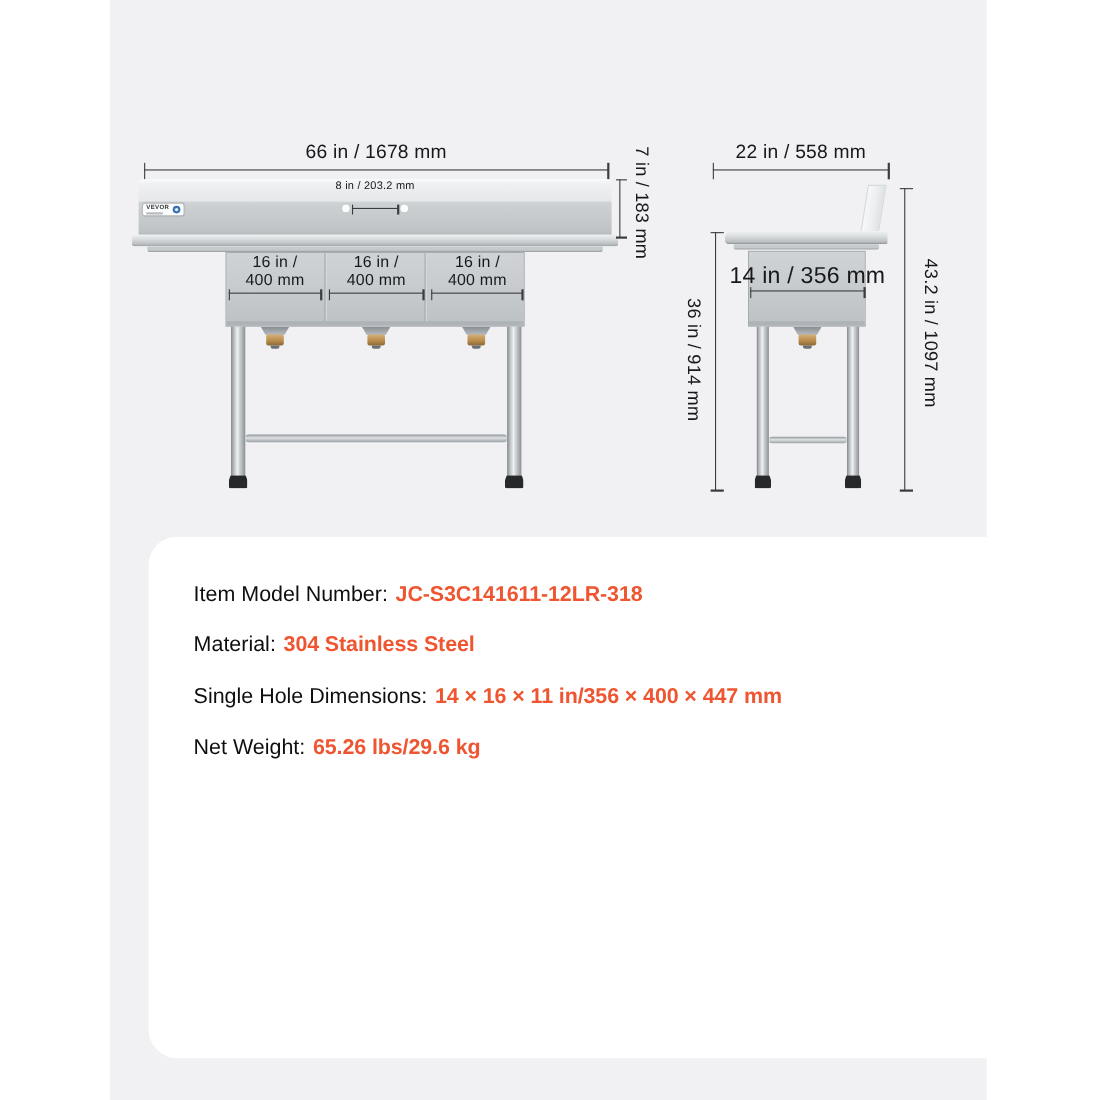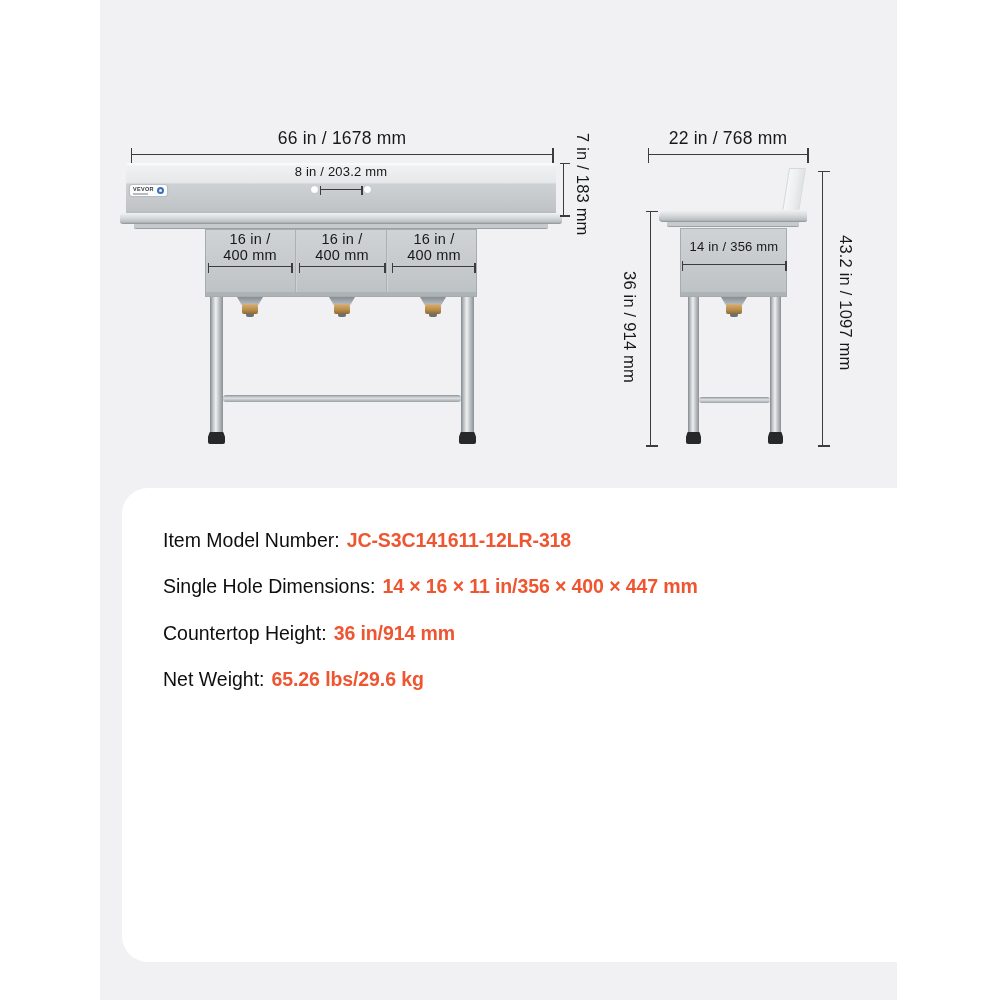--- a/index.html
+++ b/index.html
@@ -23,21 +23,21 @@
   .dim-h::before{left:-0.5px;}
   .dim-h::after{right:-0.5px;}
   .dim-v{position:absolute;width:0;border-left:1.5px solid var(--dim-line);--tick:12px;}
   .dim-v::before,.dim-v::after{content:"";position:absolute;height:1.5px;width:var(--tick);
     background:var(--dim-line);left:calc(var(--tick) / -2 + 0.75px);}
   .dim-v::before{top:-0.5px;}
   .dim-v::after{bottom:-0.5px;}
   .dim-text{position:absolute;color:var(--dim-text);font-size:16.5px;white-space:nowrap;letter-spacing:.2px;}
   .dim-text.ctr{transform:translateX(-50%);}
   .dim-text.vert{writing-mode:vertical-rl;}
-  .dim-text.sm{font-size:13px;}
+  .dim-text.sm{font-size:21px;}
 
   
   .backsplash{background:linear-gradient(180deg,#fbfcfc 0%,#eef0f1 8%,#e6e8ea 38%,#cdd1d3 42%,#c6cacd 70%,#bfc3c6 93%,#b0b5b8 100%);
     border-radius:3px 3px 0 0;}
   .lip{background:linear-gradient(180deg,#f0f2f3,#d9dcde 45%,#bec2c5 85%,#a9aeb2);
     border-radius:3px;border-bottom:1px solid #969ca0;}
   .underlip{background:#c6cacd;border-bottom:1px solid #9aa0a4;border-radius:0 0 2px 2px;}
   .bowlbox{background:linear-gradient(180deg,#cfd3d5,#c5c9cc 60%,#bcc1c4);border:1px solid #a6abaf;}
   .bowlbox::after{content:"";position:absolute;left:0;right:0;bottom:0;height:4px;background:#aeb3b7;}
   .divider{position:absolute;top:0;bottom:0;width:2px;background:linear-gradient(90deg,#9aa0a4,#dfe2e4);}
@@ -55,21 +55,21 @@
   .badge .wordmark{font-size:5.5px;font-weight:700;color:#33373b;letter-spacing:.3px;line-height:1;}
   .badge .subline{width:15px;height:1.5px;background:#b8bcc0;margin-top:1px;}
   .badge .logo-dot{width:7px;height:7px;border-radius:50%;background:var(--badge-blue);position:relative;}
   .badge .logo-dot::after{content:"";position:absolute;left:2px;top:2px;width:3px;height:3px;border-radius:50%;background:#e9eef5;}
 
   
   .side-bs{background:linear-gradient(90deg,#f6f7f8,#eceeef 55%,#dfe2e4);border:1px solid #d6d9db;
     transform-origin:top left;transform:skewX(-9deg);border-radius:1px;}
 
   
-  .card{position:absolute;left:122px;top:488px;width:821px;height:474px;background:var(--card-bg);
+  .card{position:absolute;left:135px;top:488px;width:821px;height:474px;background:var(--card-bg);
     border-radius:26px;padding:42px 30px 0 41px;}
   .spec-row{font-size:19.5px;line-height:20px;margin-bottom:26.4px;white-space:nowrap;}
   .spec-label{color:var(--spec-label);font-weight:500;margin-right:7px;}
   .spec-value{color:var(--accent);font-weight:700;letter-spacing:-0.1px;}
 </style>
 </head>
 <body>
 
 <div class="stage"></div>
 
@@ -81,21 +81,21 @@
   <div class="backsplash abs" style="left:126px;top:163px;width:430px;height:51px;"></div>
 
   <div class="badge abs" style="left:130px;top:185px;">
     <span>
       <span class="wordmark" style="display:block;">VEVOR</span>
       <span class="subline" style="display:block;"></span>
     </span>
     <span class="logo-dot"></span>
   </div>
 
-  <div class="dim-text ctr abs" style="left:341px;top:164px;font-size:13px;">8 in / 203.2 mm</div>
+  <div class="dim-text ctr abs" style="left:341px;top:164px;font-size:10px;">8 in / 203.2 mm</div>
   <div class="hole abs" style="left:311px;top:186px;"></div>
   <div class="hole abs" style="left:364px;top:186px;"></div>
   <div class="dim-h" style="left:320px;top:189px;width:42px;--tick:9px;"></div>
 
   <div class="lip abs" style="left:120px;top:213px;width:442px;height:11px;"></div>
   <div class="underlip abs" style="left:134px;top:224px;width:414px;height:5px;"></div>
 
   <div class="bowlbox abs" style="left:205px;top:229px;width:272px;height:68px;">
     <div class="divider" style="left:89px;"></div>
     <div class="divider" style="left:180px;"></div>
@@ -133,21 +133,21 @@
   <div class="drain-flange abs" style="left:329px;top:297px;width:26px;height:8px;"></div>
   <div class="drain-nut abs" style="left:334px;top:304px;width:16px;height:10px;"></div>
   <div class="drain-tip abs" style="left:338px;top:314px;width:8px;height:3px;"></div>
   <div class="drain-flange abs" style="left:420px;top:297px;width:26px;height:8px;"></div>
   <div class="drain-nut abs" style="left:425px;top:304px;width:16px;height:10px;"></div>
   <div class="drain-tip abs" style="left:429px;top:314px;width:8px;height:3px;"></div>
 </div>
 
 <div>
 
-  <div class="dim-text ctr abs" style="left:728px;top:128px;font-size:17.5px;">22 in / 768 mm</div>
+  <div class="dim-text ctr abs" style="left:728px;top:128px;font-size:17.5px;">22 in / 558 mm</div>
   <div class="dim-h" style="left:648px;top:154px;width:160px;--tick:15px;"></div>
 
   <div class="side-bs abs" style="left:789px;top:168px;width:17px;height:49px;"></div>
 
   <div class="lip abs" style="left:659px;top:210px;width:148px;height:12px;border-radius:7px 2px 2px 4px;"></div>
   <div class="underlip abs" style="left:667px;top:222px;width:132px;height:5px;"></div>
 
   <div class="bowlbox abs" style="left:680px;top:228px;width:107px;height:69px;"></div>
   <div class="dim-text sm ctr abs" style="left:734px;top:239px;">14 in / 356 mm</div>
   <div class="dim-h" style="left:682px;top:264px;width:104px;--tick:10px;"></div>
@@ -167,21 +167,21 @@
   <div class="drain-flange abs" style="left:721px;top:297px;width:26px;height:8px;"></div>
   <div class="drain-nut abs" style="left:726px;top:304px;width:16px;height:10px;"></div>
   <div class="drain-tip abs" style="left:730px;top:314px;width:8px;height:3px;"></div>
 </div>
 
 <div class="card">
   <div class="spec-row">
     <span class="spec-label">Item Model Number:</span><span class="spec-value">JC-S3C141611-12LR-318</span>
   </div>
   <div class="spec-row">
-    <span class="spec-label">Single Hole Dimensions:</span><span class="spec-value">14 × 16 × 11 in/356 × 400 × 447 mm</span>
+    <span class="spec-label">Material:</span><span class="spec-value">304 Stainless Steel</span>
   </div>
   <div class="spec-row">
-    <span class="spec-label">Countertop Height:</span><span class="spec-value">36 in/914 mm</span>
+    <span class="spec-label">Single Hole Dimensions:</span><span class="spec-value">14 × 16 × 11 in/356 × 400 × 447 mm</span>
   </div>
   <div class="spec-row">
     <span class="spec-label">Net Weight:</span><span class="spec-value">65.26 lbs/29.6 kg</span>
   </div>
 </div>
 
 </body></html>

